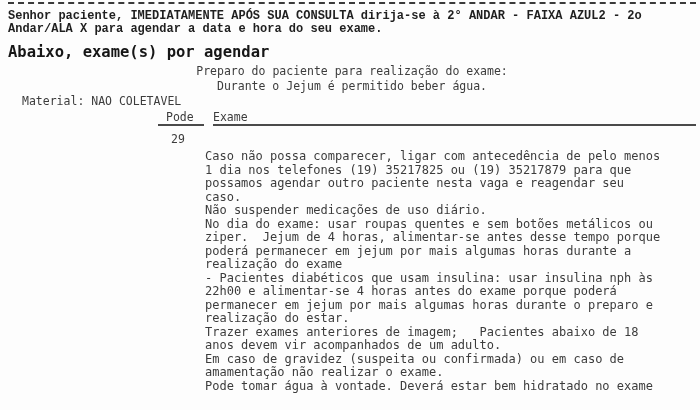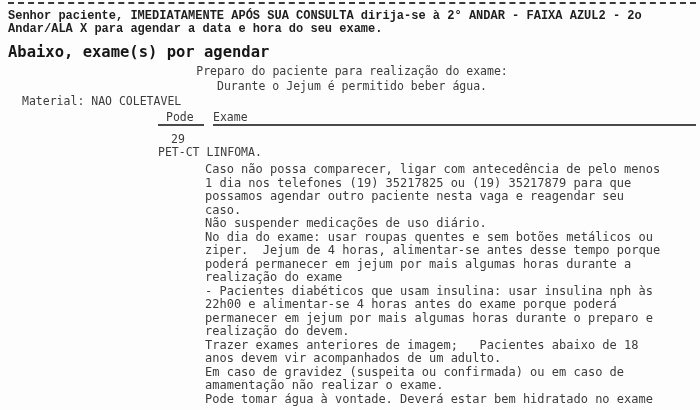--- a/index.html
+++ b/index.html
@@ -135,38 +135,37 @@
 
   <div class="material">Material: NAO COLETAVEL</div>
 
   <div class="exam-table">
     <div class="thead">
       <div class="th th-item">Pode</div>
       <div class="th th-exame">Exame</div>
     </div>
     <div class="trow">
       <div class="td td-item">29</div>
-      <div class="td td-exame">PET-CT LINFOMA.</div>
     </div>
   </div>
 
   <div class="instructions">
       <div class="line">Caso não possa comparecer, ligar com antecedência de pelo menos</div>
       <div class="line">1 dia nos telefones (19) 35217825 ou (19) 35217879 para que</div>
       <div class="line">possamos agendar outro paciente nesta vaga e reagendar seu</div>
       <div class="line">caso.</div>
       <div class="line">Não suspender medicações de uso diário.</div>
       <div class="line">No dia do exame: usar roupas quentes e sem botões metálicos ou</div>
       <div class="line">ziper.  Jejum de 4 horas, alimentar-se antes desse tempo porque</div>
       <div class="line">poderá permanecer em jejum por mais algumas horas durante a</div>
       <div class="line">realização do exame</div>
       <div class="line">- Pacientes diabéticos que usam insulina: usar insulina nph às</div>
       <div class="line">22h00 e alimentar-se 4 horas antes do exame porque poderá</div>
       <div class="line">permanecer em jejum por mais algumas horas durante o preparo e</div>
-      <div class="line">realização do devem.</div>
+      <div class="line">realização do estar.</div>
       <div class="line">Trazer exames anteriores de imagem;   Pacientes abaixo de 18</div>
       <div class="line">anos devem vir acompanhados de um adulto.</div>
       <div class="line">Em caso de gravidez (suspeita ou confirmada) ou em caso de</div>
       <div class="line">amamentação não realizar o exame.</div>
       <div class="line">Pode tomar água à vontade. Deverá estar bem hidratado no exame</div>
     </div>
 
 </div>
 
 </body></html>

